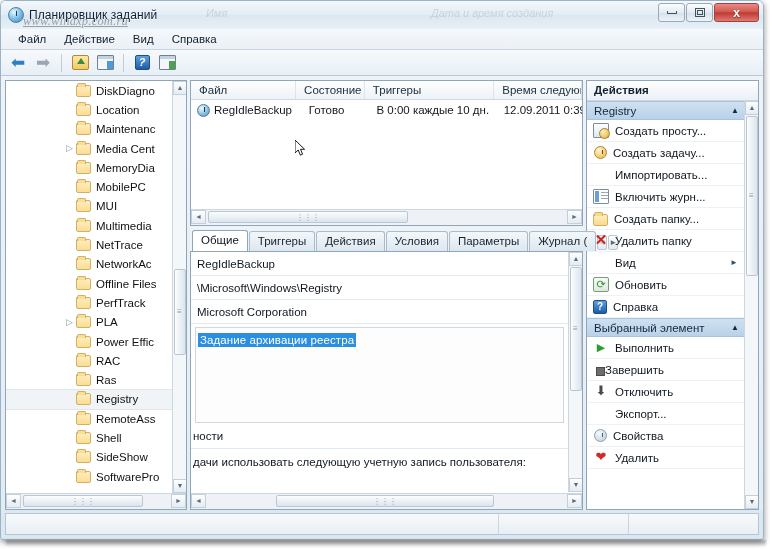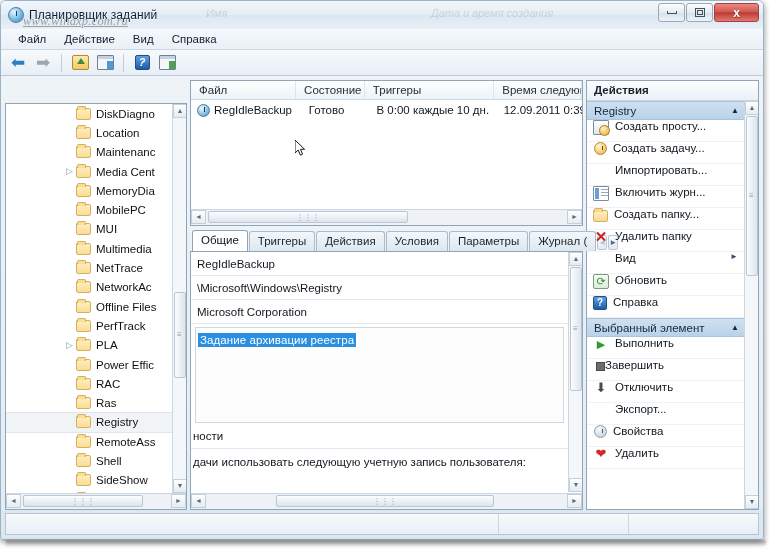--- a/index.html
+++ b/index.html
@@ -122,21 +122,21 @@
     color:#fff;font-size:11px;font-weight:bold;line-height:13px;text-align:center;
   }
 
   
   .body {
     flex: 1; display: flex; padding: 4px 4px 0 4px; gap: 3px; min-height: 0;
     background: linear-gradient(180deg,#eef3f8, #e4ecf3);
   }
   .pane {
     background: #fff; border: 1px solid #8fa5b8; position: relative;
-    display:flex; flex-direction:column; min-height:0;margin-top:23px;
+    display:flex; flex-direction:column; min-height:0;
   }
 
   
   #tree-pane { width: 182px; flex: none; }
   .tree-scroll { flex:1; position: relative; overflow: hidden; }
   .tree-list { position:absolute; left:0; top:0; right:14px; bottom:0; overflow:hidden; }
   .tree-row {
     height: 19.3px; display: flex; align-items: center; padding-left: 70px;
     font-size: 11.5px; color: #111; white-space: nowrap; cursor: default;
   }
@@ -273,21 +273,21 @@
   }
   .act-scrollarea{ flex:1; position:relative; overflow:hidden; }
   .act-list{ position:absolute; left:0;top:0;right:13px;bottom:0; overflow:hidden; }
   .act-group {
     height: 19px; display:flex; align-items:center; justify-content:space-between;
     padding: 0 6px 0 7px; font-size: 11.5px; color:#12283c;
     background: linear-gradient(180deg,#cfe0f0 0%, #b9d2e9 100%);
     border-top:1px solid #a8c4dd; border-bottom:1px solid #a8c4dd;
   }
   .act-item {
-    height: 22px; display:flex; font-size:11.5px; color:#101820;
+    height: 22px; display:flex; align-items:center; font-size:11.5px; color:#101820;
     padding-left: 6px; border-bottom:1px solid #eef2f6; cursor:default; white-space:nowrap;
   }
   .act-ic { width:16px; height:15px; margin-right:6px; flex:none; position:relative; }
   .act-label{ overflow:hidden; }
   .act-sub { margin-left:auto; margin-right:7px; font-size:8px; color:#34506a; }
 
   .ic-newtask{ border:1px solid #7b8ea0;background:linear-gradient(180deg,#fefefe,#dfe7ee);border-radius:1px;}
   .ic-newtask::after{content:"";position:absolute;right:-2px;bottom:-2px;width:9px;height:9px;border-radius:50%;
     background:radial-gradient(circle at 35% 30%,#fff1c0,#e8a92e);border:1px solid #b07f1e;}
   .ic-clockgold{width:13px;height:13px;border-radius:50%;margin-left:1px;

